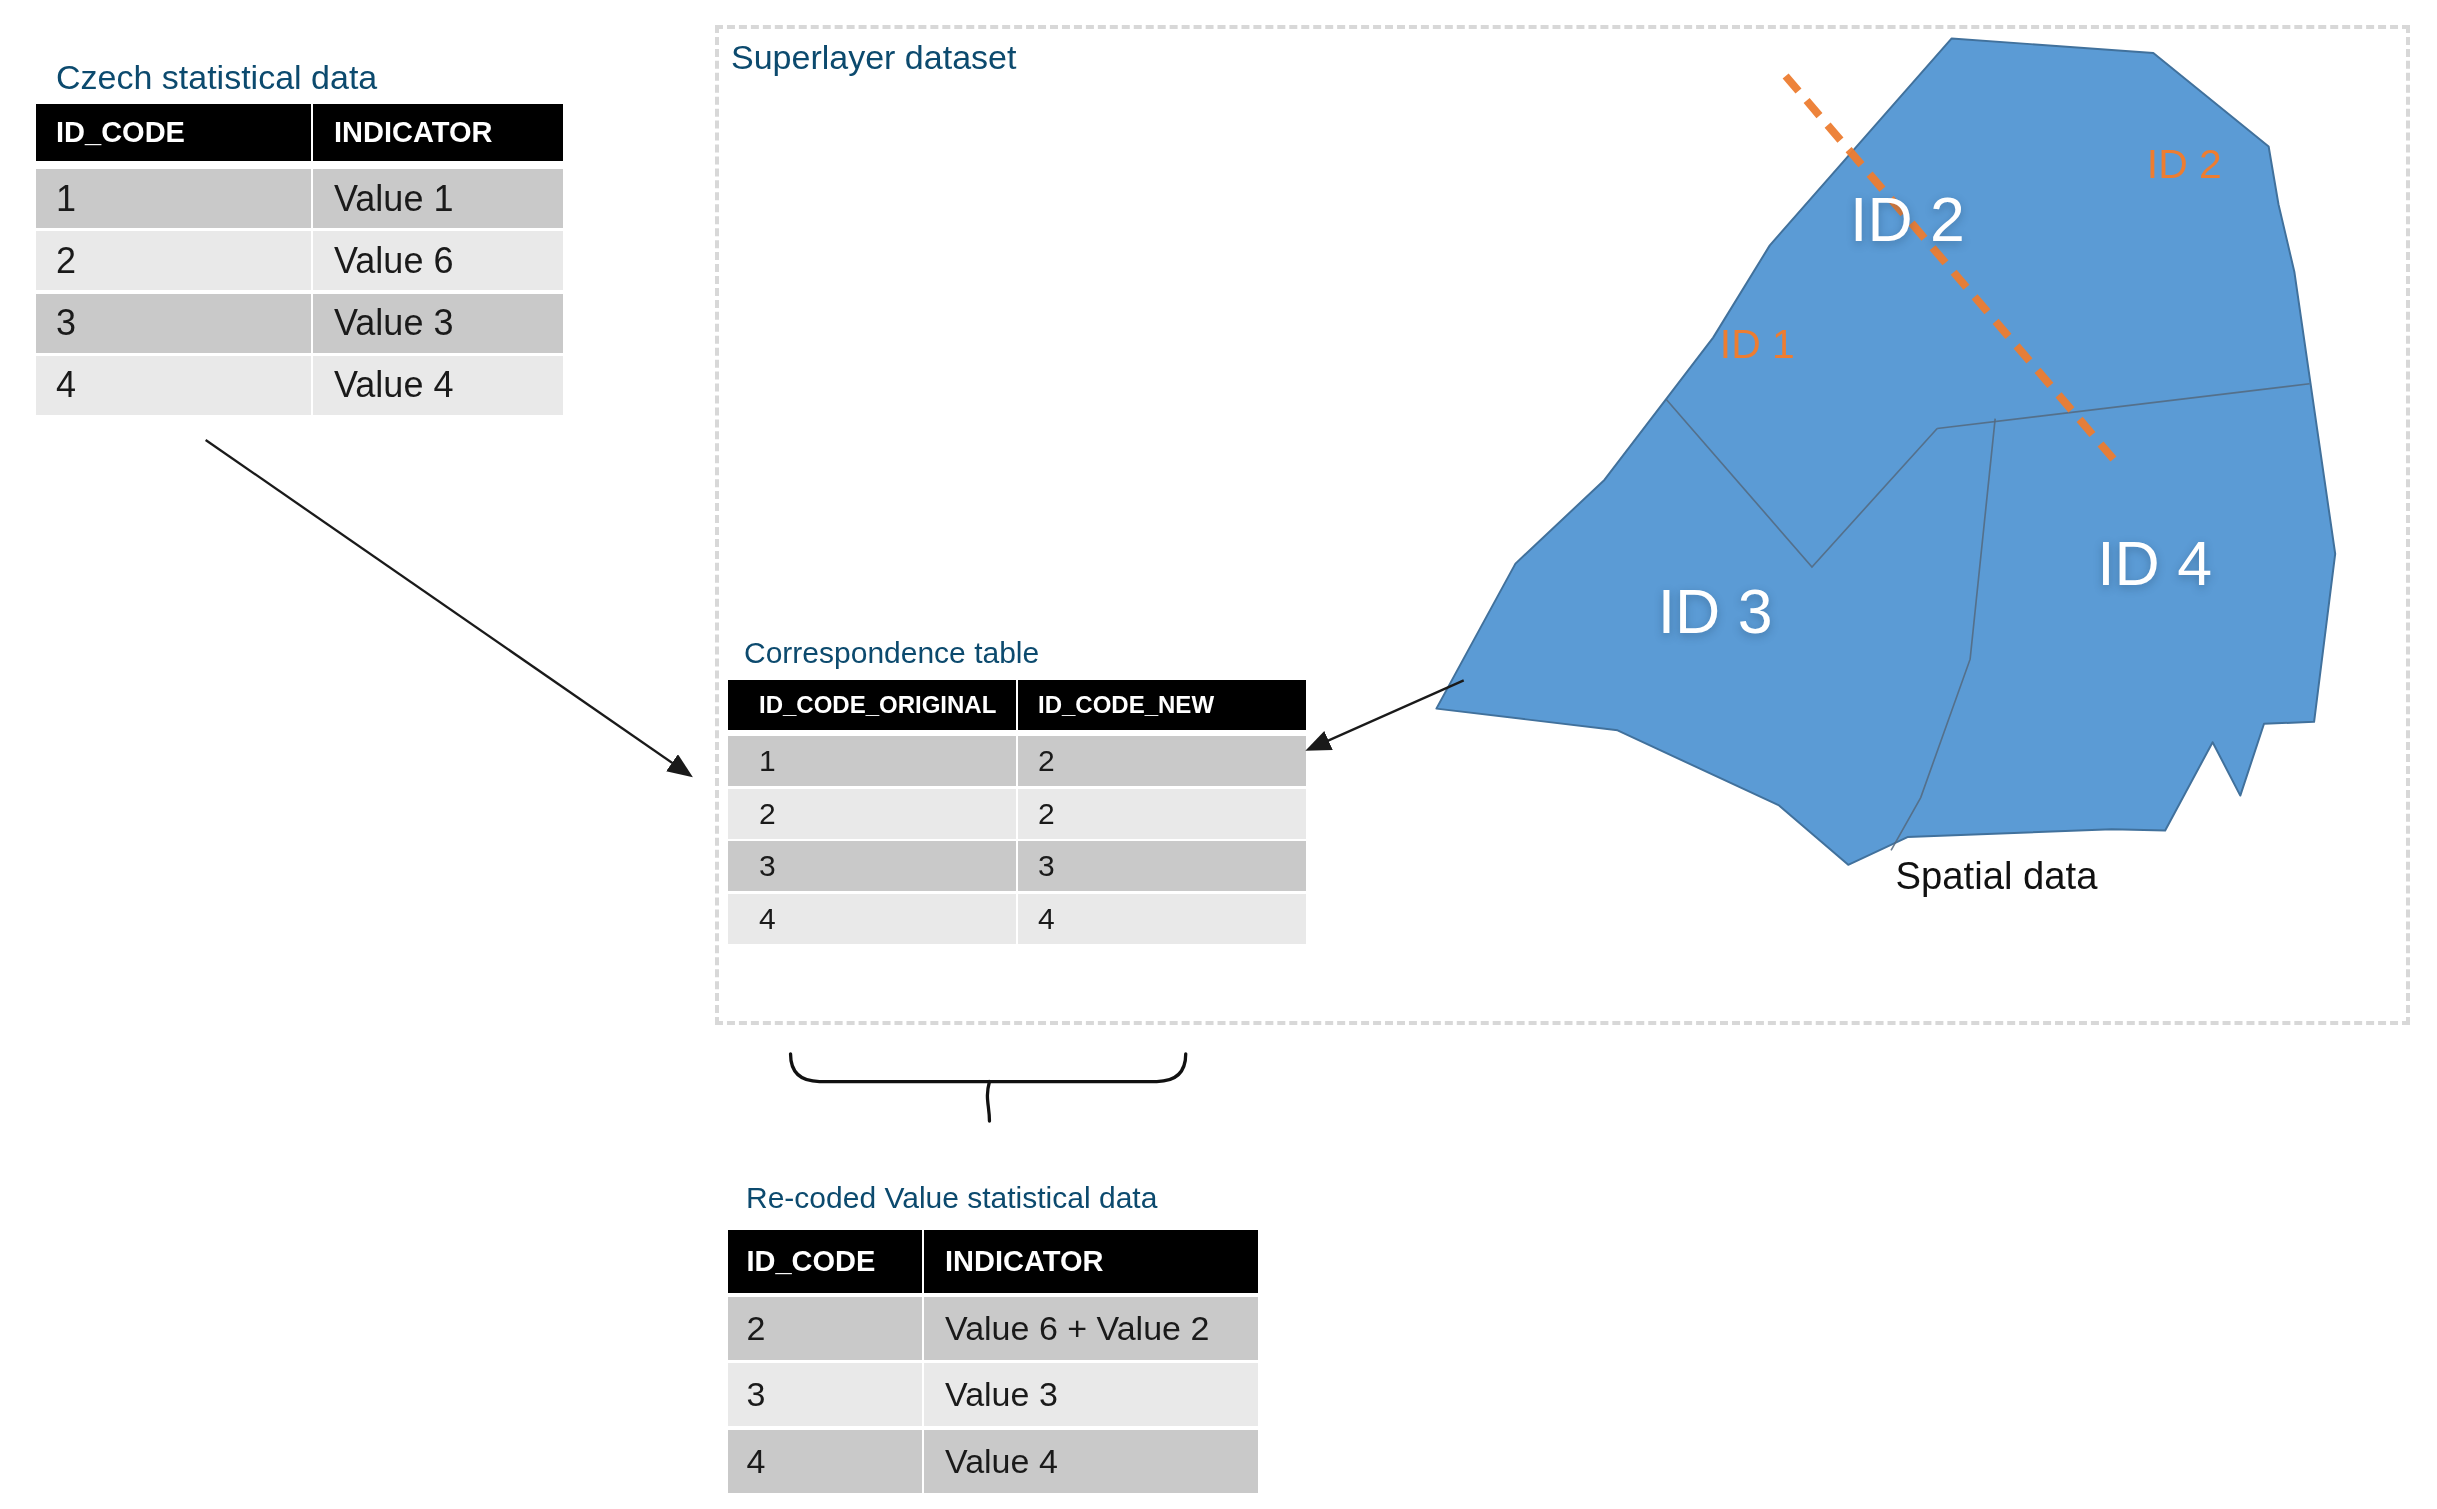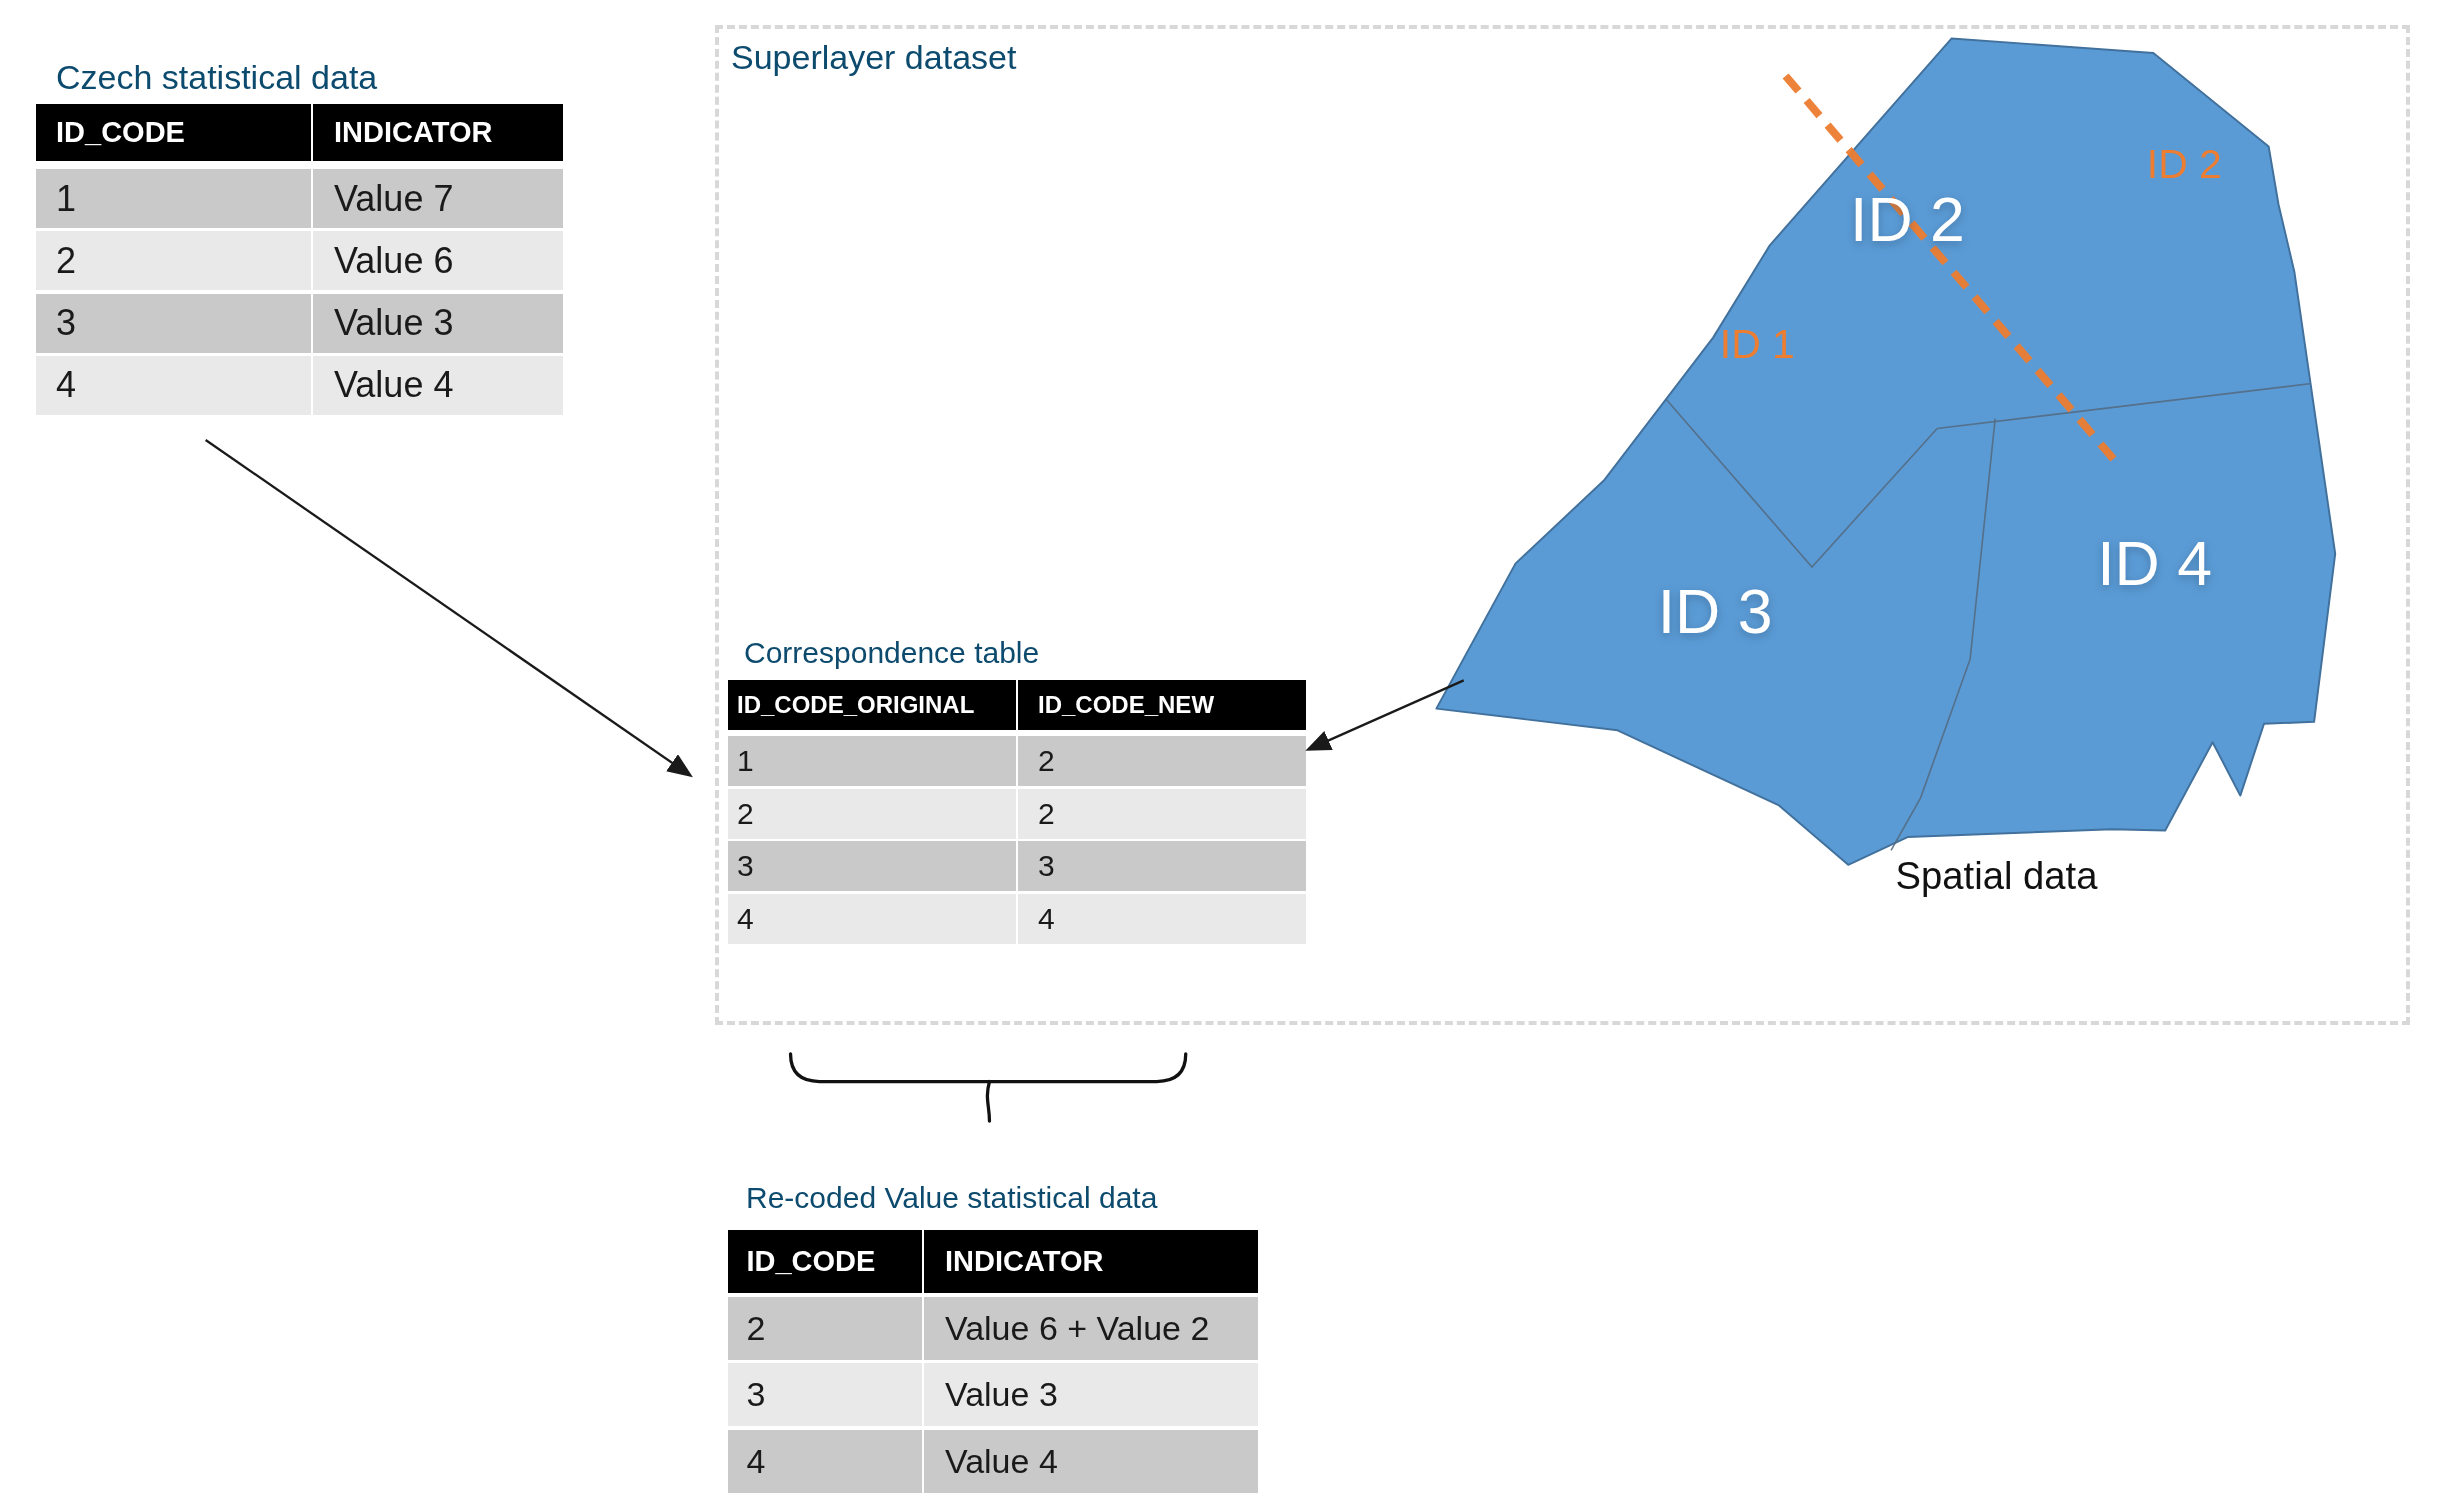--- a/index.html
+++ b/index.html
@@ -21,21 +21,21 @@
   #czech .trow.data.first{margin-top:8px;}
   #czech .c1{width:275px;padding-left:20px;}
   #czech .c2{width:250px;padding-left:21px;}
   #czech .th{font-size:29px;}
   #czech .td{font-size:36px;}
 
   
   #corr .trow{height:50px;}
   #corr .trow.data{height:50px;margin-top:2.6px;}
   #corr .trow.data.first{margin-top:6px;}
-  #corr .c1{width:288px;padding-left:9px;}
+  #corr .c1{width:288px;padding-left:31px;}
   #corr .c2{width:288px;padding-left:20px;}
   #corr .th{font-size:24px;}
   #corr .td{font-size:30px;}
 
   
   #recoded .trow{height:63px;}
   #recoded .trow.data{height:63px;margin-top:3.3px;}
   #recoded .trow.data.first{margin-top:4px;}
   #recoded .c1{width:194px;padding-left:18.4px;}
   #recoded .c2{width:334px;padding-left:21px;}
@@ -60,21 +60,21 @@
 
 <div class="fig-title" style="left:56px;top:58px;">Czech statistical data</div>
 
 <div id="czech" class="tbl" style="left:36px;top:104px;">
   <div class="trow">
     <div class="cell th c1">ID_CODE</div>
     <div class="cell th c2">INDICATOR</div>
   </div>
   <div class="trow data first dark">
     <div class="cell td c1">1</div>
-    <div class="cell td c2">Value 7</div>
+    <div class="cell td c2">Value 1</div>
   </div>
   <div class="trow data light">
     <div class="cell td c1">2</div>
     <div class="cell td c2">Value 6</div>
   </div>
   <div class="trow data dark">
     <div class="cell td c1">3</div>
     <div class="cell td c2">Value 3</div>
   </div>
   <div class="trow data light">

